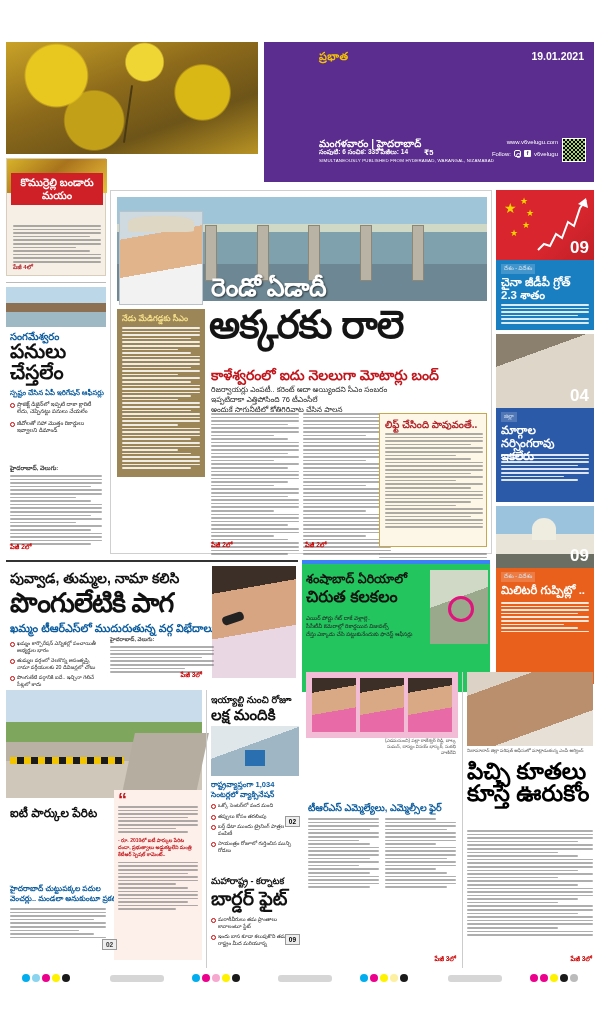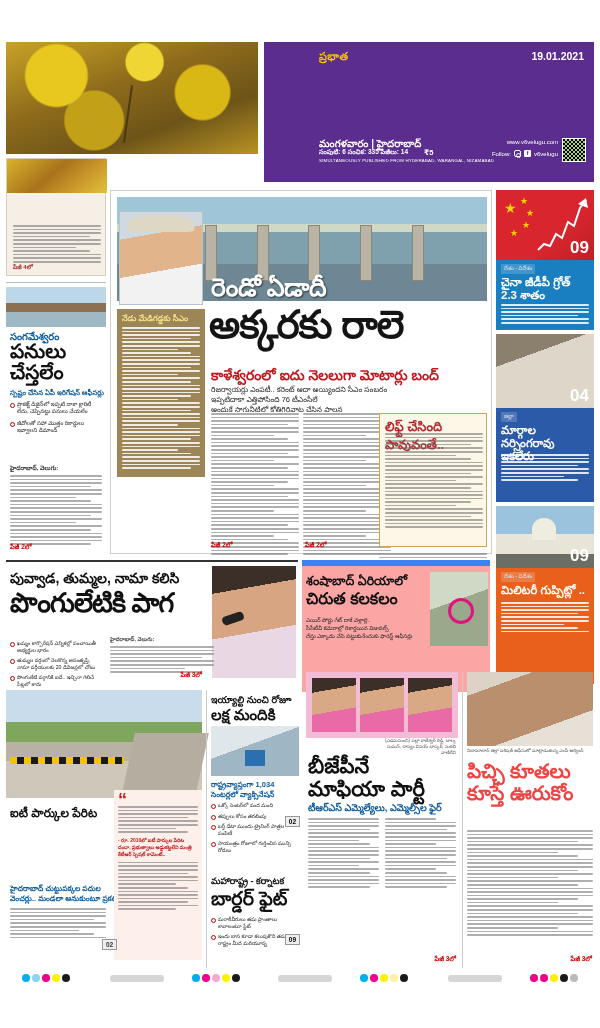--- a/index.html
+++ b/index.html
@@ -93,21 +93,21 @@
   .khaki .h { position:absolute; left:5px; top:5px; font-size:8px; color:#f5e08a; font-weight:bold; }
   .khaki .b { position:absolute; left:5px; top:18px; width:78px; }
 
   
   .tcol { position:absolute; top:212px; width:88px; }
   .tcol .by { font-size:5.5px; color:#444; font-weight:bold; margin-bottom:4px; }
 
   
   .liftbox { position:absolute; left:268px; top:222px; width:108px; height:134px;
     background:#fdf7e8; border:1.5px solid #c8a84c; }
-  .liftbox .h { position:absolute; left:5px; top:5px; font-size:13px; color:#b3282e; font-weight:bold; }
+  .liftbox .h { position:absolute; left:5px; top:5px; font-size:10px; color:#b3282e; font-weight:bold; }
   .liftbox .b { position:absolute; left:5px; top:19px; width:98px; }
 
   .lead .pg { position:absolute; left:100px; bottom:3px; font-size:6.5px; color:#c00; font-weight:bold; }
   .lead .pg2 { position:absolute; left:194px; bottom:3px; font-size:6.5px; color:#c00; font-weight:bold; }
 
   
   .rr { position:absolute; left:496px; width:98px; }
   .rr .pgnum { position:absolute; right:5px; font-size:17px; font-weight:bold; color:#fff; }
   .r1 { top:190px; height:140px; background:#1a7fc1; }
   .r1 .pic { position:absolute; left:0; top:0; width:98px; height:70px;
@@ -135,21 +135,21 @@
     background:linear-gradient(170deg,#3b2f28 0 22%,#d7a582 22% 58%,#e9d7e4 58% 100%); }
   .pong .man .mic { position:absolute; left:10px; top:48px; width:22px; height:9px; background:#222; border-radius:4px; transform:rotate(-18deg); }
   .pong .bul { position:absolute; left:4px; top:78px; width:92px; }
   .pong .bul div { position:relative; padding-left:7px; margin-bottom:4px; }
   .pong .bul div::before { content:""; position:absolute; left:0; top:2px; width:3px; height:3px; border:1px solid #c00; border-radius:50%; }
   .pong .by { position:absolute; left:104px; top:74px; font-size:5.5px; color:#444; font-weight:bold; }
   .pong .bd { position:absolute; left:104px; top:84px; width:104px; }
   .pong .pg { position:absolute; right:96px; bottom:2px; font-size:6.5px; color:#c00; font-weight:bold; }
 
   
-  .sham { left:302px; top:560px; width:188px; height:132px; background:#fca5a5; border-top:6px solid #3b82f6; }
+  .sham { left:302px; top:560px; width:188px; height:132px; background:#22c55e; border-top:4px solid #3b82f6; }
   .sham .k1 { position:absolute; left:4px; top:8px; font-size:12.5px; font-weight:bold; color:#111; }
   .sham .k2 { position:absolute; left:4px; top:24px; font-size:16px; font-weight:bold; color:#111; }
   .sham .bd { position:absolute; left:4px; top:50px; width:124px; }
   .sham .ph { position:absolute; right:2px; top:6px; width:58px; height:74px;
     background:linear-gradient(160deg,#cfd9c6 0 40%,#9aa88c 40% 100%); }
   .sham .ring { position:absolute; right:16px; top:32px; width:26px; height:26px;
     border:3px solid #e0147d; border-radius:50%; }
   .sham .pg { position:absolute; left:66px; bottom:4px; background:#1a1a1a; color:#fff;
     font-size:7px; font-weight:bold; padding:1px 4px; }
 
@@ -197,21 +197,21 @@
   .bjp .k1 { position:absolute; left:2px; top:82px; font-size:21px; font-weight:bold; color:#111; line-height:23px; }
   .bjp .k2 { position:absolute; left:2px; top:130px; font-size:9.5px; font-weight:bold; color:#0b5c9e; }
   .bjp .bd { position:absolute; left:2px; top:146px; width:148px; column-count:2; column-gap:6px; }
   .bjp .pg { position:absolute; right:2px; bottom:4px; font-size:6.5px; color:#c00; font-weight:bold; }
 
   
   .pich { left:462px; top:672px; width:132px; height:296px; border-left:1px solid #ccc; padding-left:4px; }
   .pich .ph { position:absolute; left:4px; top:0; width:126px; height:74px;
     background:linear-gradient(160deg,#dcd2c6 0 20%,#b98f6e 20% 70%,#e6e0d6 70% 100%); }
   .pich .cap { position:absolute; left:4px; top:76px; width:126px; font-size:4.6px; color:#555; line-height:6px; }
-  .pich .k1 { position:absolute; left:4px; top:88px; font-size:20px; font-weight:bold; color:#ef4444; line-height:22px; }
+  .pich .k1 { position:absolute; left:4px; top:88px; font-size:23px; font-weight:bold; color:#000000; line-height:22px; }
   .pich .k2 { position:absolute; left:4px; top:134px; font-size:7.5px; font-weight:bold; color:#0b5c9e; line-height:10px; }
   .pich .bd { position:absolute; left:4px; top:158px; width:126px; }
   .pich .pg { position:absolute; right:2px; bottom:4px; font-size:6.5px; color:#c00; font-weight:bold; }
 
   
   .cmyk { position:absolute; bottom:42px; left:0; width:600px; height:12px; }
   .cmyk .grp { position:absolute; display:flex; gap:2px; }
   .cmyk .d { width:8px; height:8px; border-radius:50%; }
   .cmyk .gbar { position:absolute; width:54px; height:7px; background:#d6d6d6; border-radius:3px; top:1px; }
 </style>
@@ -236,20 +236,21 @@
       <span>Follow:</span>
       <span class="ig"></span>
       <span class="fb">f</span>
       <span>v6velugu</span>
     </div>
     <div class="qr"></div>
   </div>
 
   <div class="abs lbox1">
     <div class="ph"></div>
+    <div class="hd">కొముర్రెల్లి బండారు మయం</div>
     <div class="bd lines sm">
       <i></i>
         <i></i>
         <i></i>
         <i></i>
         <i></i>
         <i></i>
         <i></i>
         <i></i>
         <i></i>
@@ -556,20 +557,21 @@
         <i></i>
         <i></i>
         <i></i>
         <i></i>
     </div>
   </div>
 
   <div class="abs pong">
     <div class="k1">పువ్వాడ, తుమ్మల, నామా కలిసి</div>
     <div class="k2">పొంగులేటికి పాగ</div>
+    <div class="k3">ఖమ్మం టీఆర్ఎస్‌లో ముదురుతున్న వర్గ విభేదాలు</div>
     <div class="man">
       <div class="mic"></div>
     </div>
     <div class="bul">
       <div style="font-size:5.2px;line-height:6.5px;color:#222;">ఖమ్మం కార్పొరేషన్ ఎన్నికల్లో పంచాయితీ అభ్యర్థుల భారం</div>
       <div style="font-size:5.2px;line-height:6.5px;color:#222;">తుమ్మల వర్గంలో నెలకొన్న అసంతృప్తి, నామా వర్గీయులకు 20 డివిజన్లలో చోటు</div>
       <div style="font-size:5.2px;line-height:6.5px;color:#222;">పొంగులేటి వర్గానికి ఐదే.. ఇచ్చినా గెలిచే సీట్లలో కాదు</div>
     </div>
     <div class="by">హైదరాబాద్, వెలుగు:</div>
     <div class="bd lines sm">
@@ -675,24 +677,20 @@
     <div class="pg2">09</div>
   </div>
 
   <div class="abs bjp">
     <div class="ph">
       <div class="p" style="left:6px;"></div>
       <div class="p" style="left:54px;"></div>
       <div class="p" style="left:102px;"></div>
     </div>
     <div class="cap">(ఎడమనుంచి) పల్లా రాజేశ్వర్ రెడ్డి, బాల్క సుమన్, దాస్యం వినయ్ భాస్కర్, సురభి వాణిదేవి</div>
-    <div class="k1">
-      <div>బీజేపీనే</div>
-      <div>మాఫియా పార్టీ</div>
-    </div>
     <div class="k2">టీఆర్ఎస్ ఎమ్మెల్యేలు, ఎమ్మెల్సీల ఫైర్</div>
     <div class="bd lines sm">
       <i></i>
         <i></i>
         <i></i>
         <i></i>
         <i></i>
         <i></i>
         <i></i>
         <i></i>

